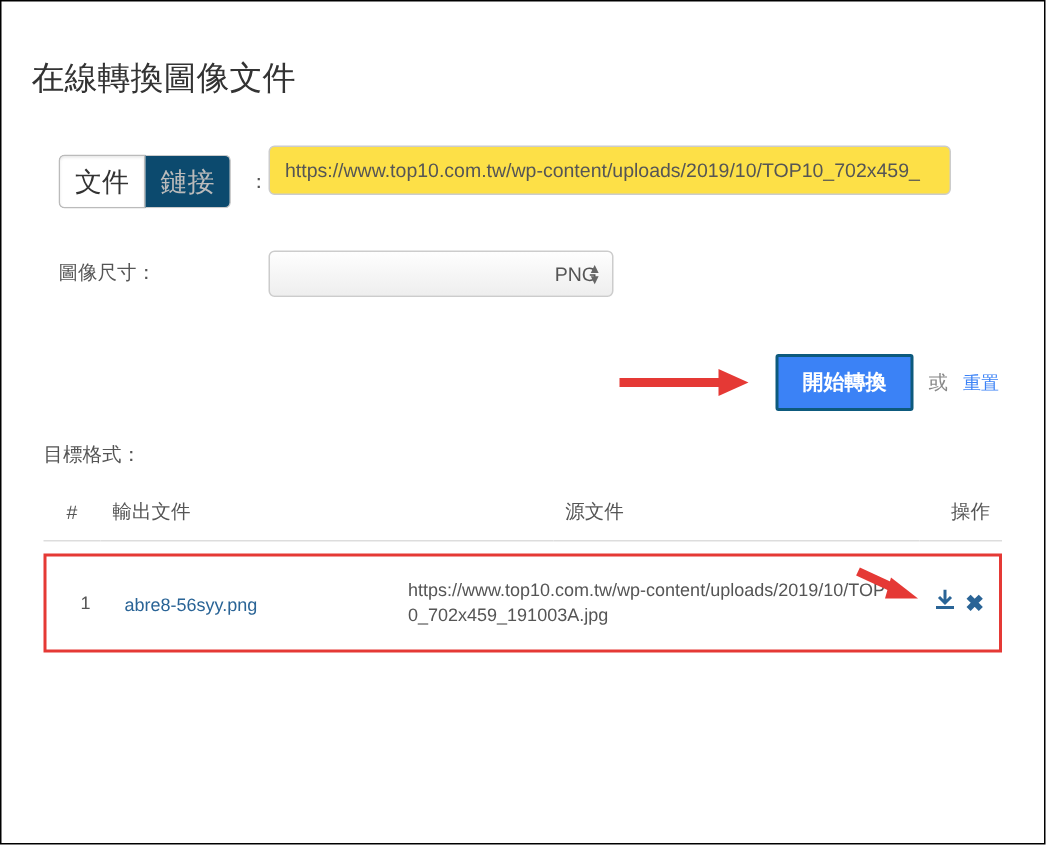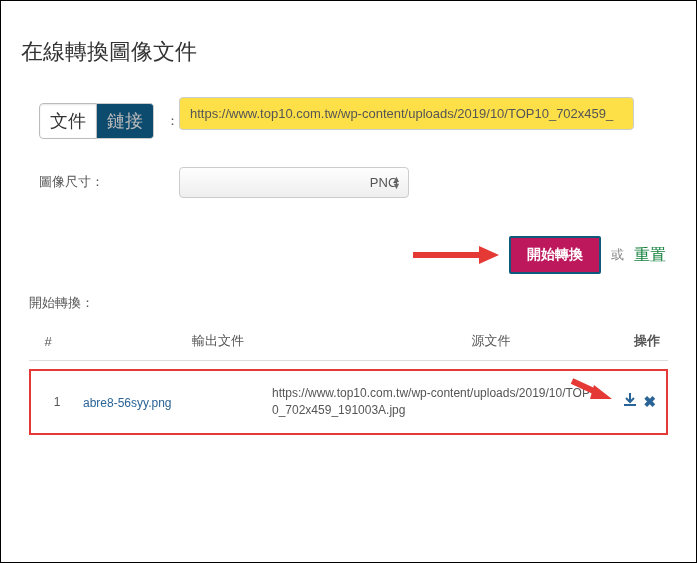--- a/index.html
+++ b/index.html
@@ -129,58 +129,58 @@
     }
     .action-row {
       display: flex;
       align-items: center;
       justify-content: flex-end;
       padding: 0 30px 20px 30px;
       gap: 10px;
       position: relative;
     }
     .start-btn {
-      background: #be185d;
+      background: #3b82f6;
       color: #fff;
       border: 2px solid #0d5a7d;
       padding: 8px 16px;
       font-size: 14px;
       font-weight: bold;
       cursor: pointer;
       border-radius: 2px;
     }
     .or-text { color: #888; font-size: 13px; }
-    .reset-link { color: #15803d; font-size: 16px; cursor: pointer; }
+    .reset-link { color: #3b82f6; font-size: 12px; cursor: pointer; }
     .arrow1 {
       position: absolute;
       right: 195px;
       top: 8px;
     }
     .results-section {
       padding: 0 28px;
     }
     .results-title {
       font-size: 13px;
       color: #555;
       margin-bottom: 10px;
     }
     .results-table {
       width: 100%;
       border-collapse: collapse;
     }
     .results-table th {
-      text-align: center;
+      text-align: left;
       font-size: 13px;
       font-weight: normal;
       color: #555;
       padding: 10px 8px;
       border-bottom: 1px solid #ddd;
     }
     .results-table th:first-child { width: 38px; text-align: center; }
-    .results-table th:last-child { width: 55px; text-align: right; font-weight: bold; }
+    .results-table th:last-child { width: 55px; text-align: right; }
     .results-row-wrap {
       border: 2px solid #e53935;
       margin-top: 8px;
       position: relative;
     }
     .results-row {
       display: flex;
       align-items: center;
       padding: 14px 6px;
     }
@@ -236,21 +236,21 @@
   <svg class="arrow1" width="90" height="22" viewBox="0 0 90 22">
     <line x1="2" y1="11" x2="70" y2="11" stroke="#e53935" stroke-width="6"></line>
     <polygon points="68,2 88,11 68,20" fill="#e53935"></polygon>
   </svg>
   <button class="start-btn">開始轉換</button>
   <span class="or-text">或</span>
   <span class="reset-link">重置</span>
 </div>
 
 <div class="results-section">
-  <div class="results-title">開始轉換：</div>
+  <div class="results-title">目標格式：</div>
 
   <table class="results-table">
     <thead>
       <tr>
         <th>#</th>
         <th>輸出文件</th>
         <th>源文件</th>
         <th>操作</th>
       </tr>
     </thead>

